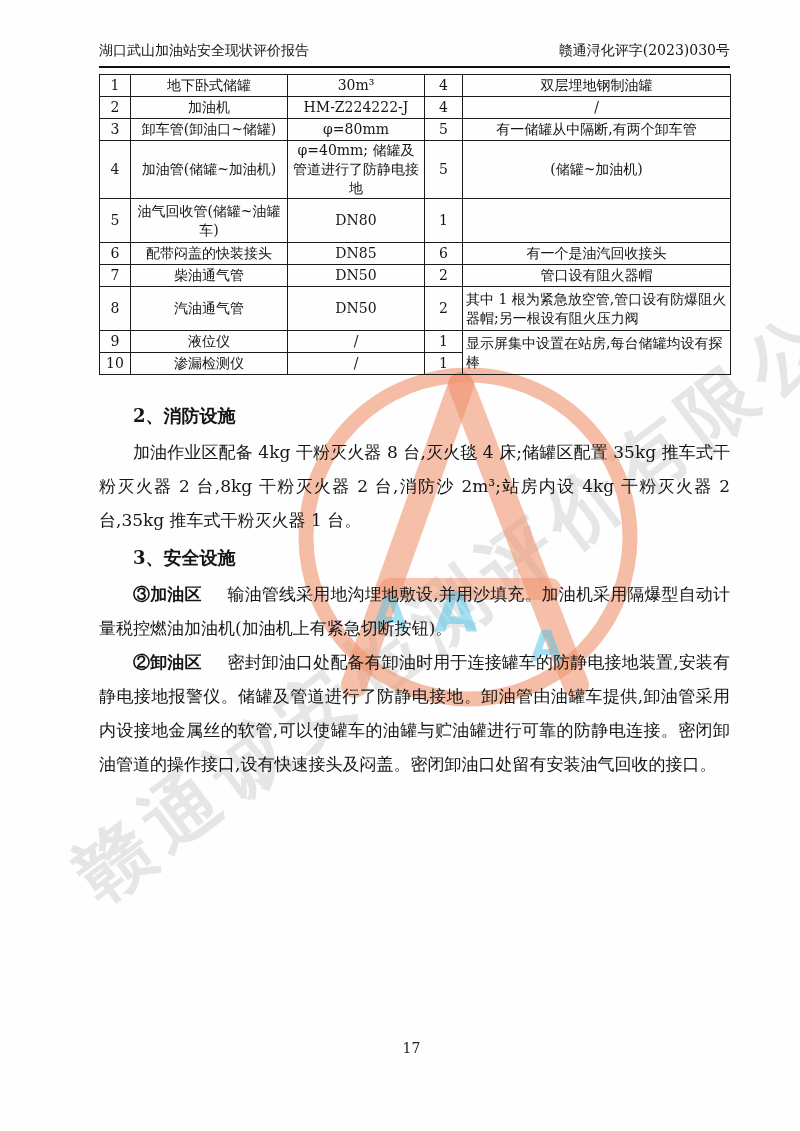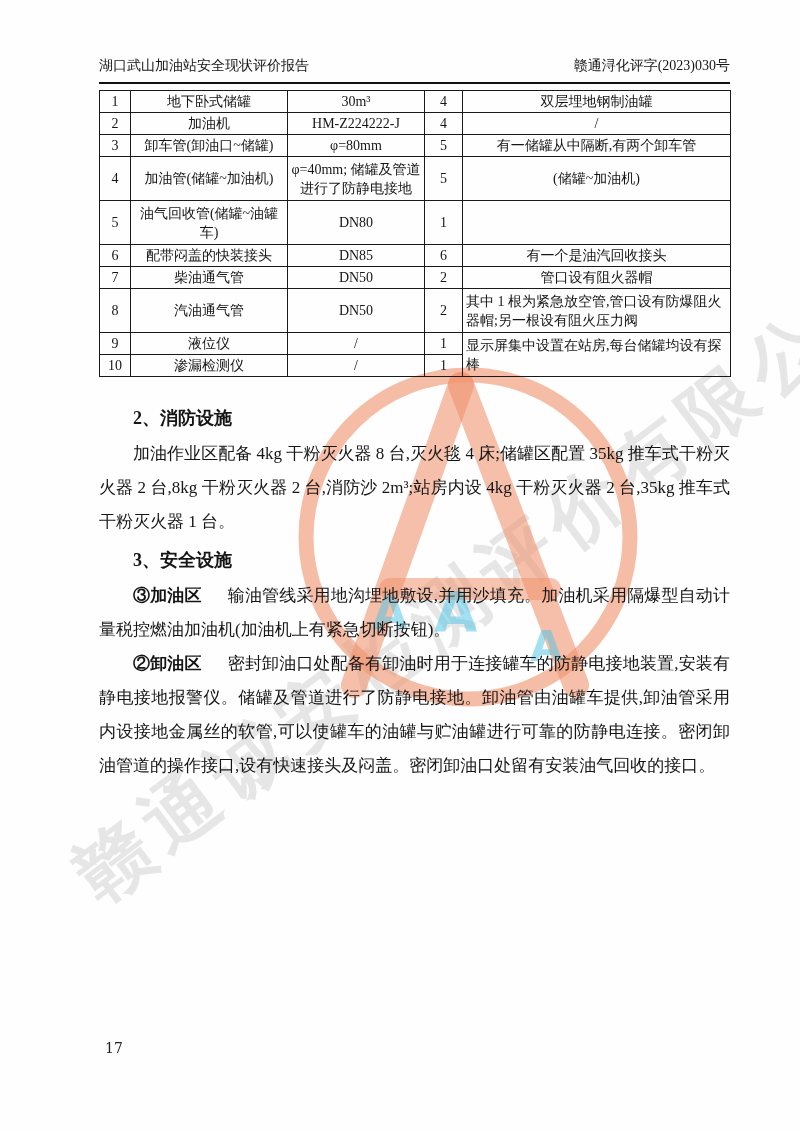--- a/index.html
+++ b/index.html
@@ -25,42 +25,42 @@
   }
   .stamp{position:absolute;left:268px;top:337px;}
   .wm-a{
     position:absolute;font-family:"DejaVu Sans","Liberation Sans",sans-serif;
     font-weight:700;color:rgba(72,196,230,0.50);line-height:1;
   }
   .wm-a1{left:372px;top:590px;font-size:46px;}
   .wm-a2{left:434px;top:584px;font-size:56px;}
   .wm-a3{left:530px;top:626px;font-size:42px;}
   
-  .doc{position:absolute;left:99px;top:56px;width:631px;font-family:Liberation Serif, serif;}
+  .doc{position:absolute;left:99px;top:40px;width:631px;}
   .hdr{display:flex;justify-content:space-between;align-items:flex-end;
        font-size:14px;line-height:20px;}
   .hdr-rule{height:2px;background:#111;margin-top:6px;}
   table.equip{
     border-collapse:collapse;table-layout:fixed;width:631px;margin-top:6px;
     font-size:14px;line-height:19px;
   }
   table.equip td{
     border:1px solid #1a1a1a;text-align:center;vertical-align:middle;
     padding:0 3px;overflow:hidden;
   }
   table.equip tr.short{height:22px;}
   table.equip tr.tall{height:44px;}
   table.equip td.left{text-align:left;}
   
   .content{margin-top:24px;font-size:17px;line-height:34px;text-align:justify;}
   .sec-title{font-weight:700;font-size:18px;padding-left:34px;margin:4px 0 2px 0;}
   .para{margin:0;text-indent:34px;}
   .para b{padding-right:26px;}
   .footer{
-    position:absolute;left:105px;top:1040px;width:631px;
+    position:absolute;left:96px;top:1040px;width:631px;text-align:center;
     font-size:14px;color:#222;
   }
 </style>
 </head>
 <body>
 
 <div class="page">
 
   <div class="wm-layer">
     <div class="wm-gray">赣通诚安检测评价有限公司</div>

